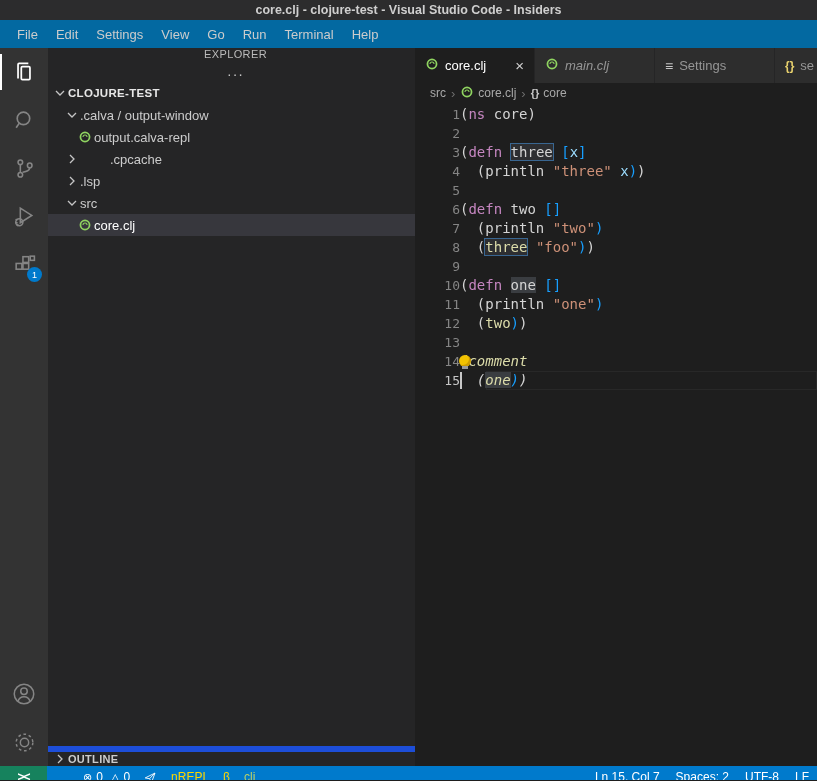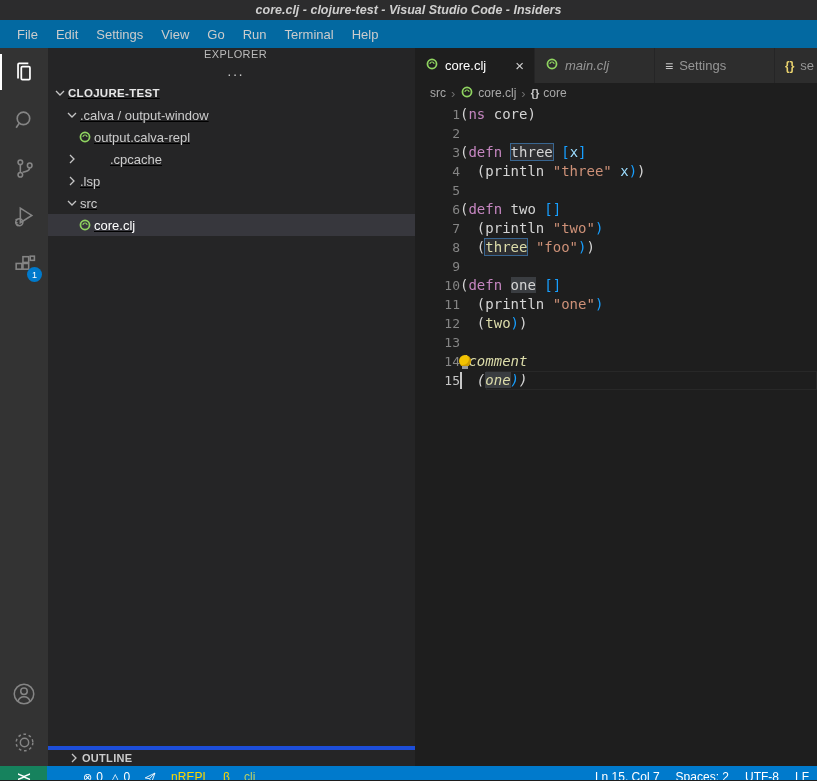--- a/index.html
+++ b/index.html
@@ -1,21 +1,21 @@
 <!DOCTYPE html>
 <html><head>
 <meta charset="utf-8">
 <style>
   * { margin:0; padding:0; box-sizing:border-box; }
   html,body { width:817px; height:781px; overflow:hidden; background:#1e1e1e;
     font-family:"Liberation Sans", sans-serif; -webkit-font-smoothing:antialiased; }
 
   
   .titlebar { height:20px; background:#2c2c2d; color:#cfcfcf; font-size:12.5px; font-weight:bold;
-    display:flex; align-items:center; justify-content:center;font-style:italic; }
+    display:flex; align-items:center; justify-content:center; }
   .menubar { height:28px; background:#0369a1; display:flex; align-items:center; padding-left:8px; }
   .menubar .menu-item { color:#cccccc; font-size:13px; padding:4px 9px; border-radius:4px; cursor:default; }
 
   
   .main { display:flex; height:718px; }
 
   
   .activitybar { width:48px; background:#333333; display:flex; flex-direction:column; flex:none; }
   .ab-item { height:48px; display:flex; align-items:center; justify-content:center; position:relative; color:#858585; }
   .ab-item.active { color:#ffffff; }
@@ -23,28 +23,28 @@
   .ab-item svg { display:block; }
   .ab-badge { position:absolute; right:6px; bottom:6px; min-width:15px; height:15px; border-radius:50%;
     background:#007acc; color:#fff; font-size:9px; display:flex; align-items:center; justify-content:center; }
   .ab-spacer { flex:1; }
 
   
   .sidebar { width:367px; background:#252526; display:flex; flex-direction:column; flex:none; }
   .sb-header { height:34px; display:flex; align-items:center; padding:0 12px 0 20px;flex-direction:column; }
   .sb-title { color:#bbbbbb; font-size:11px; letter-spacing:.4px; flex:1; }
   .sb-actions { color:#c5c5c5; font-size:14px; letter-spacing:1px; cursor:default; }
-  .tree { flex:none;text-decoration:underline; }
+  .tree { flex:none; }
   .tree-row { height:22px; display:flex; align-items:center; color:#cccccc; font-size:13px; cursor:default; }
   .tree-row.selected { background:#37373d; color:#ffffff; }
   .tree-row .twisty { width:16px; display:flex; justify-content:center; color:#c5c5c5; flex:none; }
   .tree-row .f-icon { width:18px; display:flex; justify-content:center; align-items:center; flex:none; }
   .tree-row .lbl { white-space:nowrap; overflow:hidden; }
   .tree-row.root .lbl { font-weight:bold; font-size:11.5px; color:#e7e7e7; letter-spacing:.3px; }
-  .outline-row { margin-top:auto; height:20px; border-top:4px solid #1d4ed8; display:flex; align-items:center; padding-left:18px; }
+  .outline-row { margin-top:auto; height:20px; border-top:6px solid #1d4ed8; display:flex; align-items:center; padding-left:4px; }
   .outline-row .lbl { font-weight:bold; font-size:11px; color:#cccccc; letter-spacing:.3px; }
   .outline-row .twisty { width:16px; display:flex; justify-content:center; color:#c5c5c5; }
 
   
   .editor-col { flex:1; display:flex; flex-direction:column; min-width:0; background:#1e1e1e; }
   .tabbar { height:35px; background:#252526; display:flex; flex:none; overflow:hidden; }
   .tab { height:35px; display:flex; align-items:center; gap:6px; padding:0 10px; font-size:13px;
     background:#2d2d2d; color:#969696; border-right:1px solid #252526; flex:none; width:120px; cursor:default; }
   .tab.active { background:#1e1e1e; color:#ffffff; }
   .tab.preview .tab-label { font-style:italic; }

